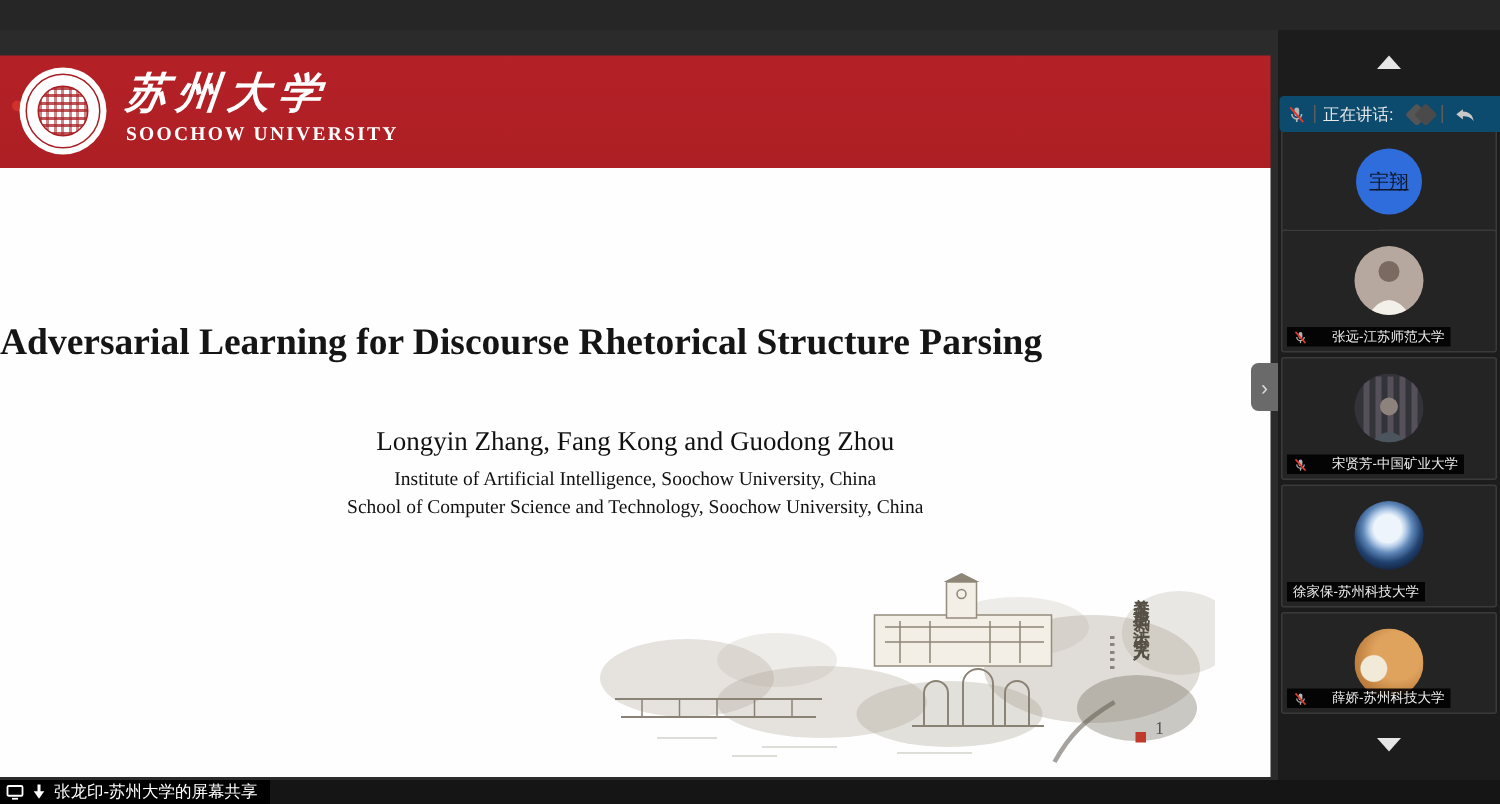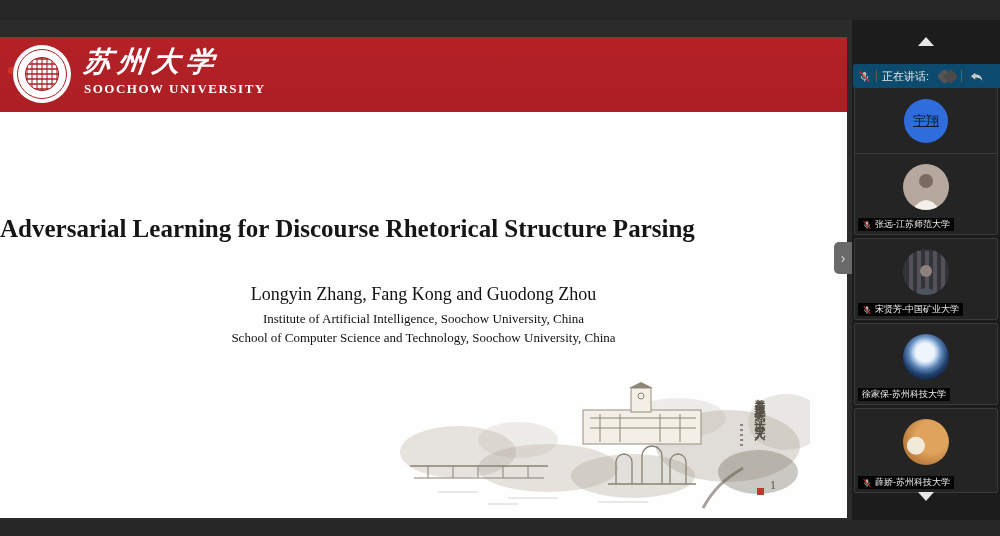--- a/index.html
+++ b/index.html
@@ -76,33 +76,33 @@
   .diamond { width:11px; height:11px; border-radius:2px; transform:rotate(45deg); }
   .d1 { background:#555; } .d2 { background:#4a4a4a; margin-left:-5px; }
   .reply-ic { width:15px; height:15px; margin-left:2px; cursor:pointer; }
 
   .tile { position:absolute; left:2px; width:144px; background:#242424; border:1px solid #3a3a3a;
           border-radius:2px; cursor:pointer; }
   .t1 { top:50px; height:100px; padding-top:22px; }
   .t2 { top:133px; height:82px; }
   .t3 { top:218px; height:82px; }
   .t4 { top:303px; height:82px; }
-  .t5 { top:388px; height:85px;text-align:center; }
+  .t5 { top:388px; height:68px;text-align:center; }
   .avatar { position:absolute; left:50%; transform:translateX(-50%); border-radius:50%;
             width:46px; height:46px; top:10px; overflow:hidden; }
   .t1 .avatar { width:44px; height:44px; top:28px; background:#2e6ddb; color:#0f172a;
                 display:flex; align-items:center; justify-content:center; font-size:13px;text-decoration:underline; }
   .av-moon { background:radial-gradient(circle at 48% 40%, #eef4fb 0 25%, #b9d0ea 33%,
              #5f87b8 45%, #20406e 62%, #101c33 82%, #0b1426 100%); }
   .av-dog { background:
              radial-gradient(circle at 28% 58%, #f2ead9 0 20%, rgba(242,234,217,0) 22%),
              radial-gradient(circle at 62% 40%, #e0a35e 0 40%, #c08040 68%, #a96f33 100%); }
   .av-person { background:#b6a89e; } .av-books { background:#33333a; }
   .name-tag { position:absolute; left:3px; bottom:3px; background:rgba(0,0,0,.88); color:#eee;
-              font-size:9px; line-height:13px; padding:0 4px; display:flex; align-items:center; gap:3px;
+              font-size:9px; line-height:13px; padding:0 4px; display:flex; align-items:center; gap:16px;
               max-width:134px; white-space:nowrap; }
   .mic-s { width:10px; height:10px; flex:0 0 auto; }
 
   
   .bottombar { position:absolute; left:0; top:520px; width:1000px; height:16px; background:#151515; }
   .share-pill { position:absolute; left:0; top:0; height:16px; background:#000; color:#fff;
                 font-size:11px; line-height:16px; padding:0 8px 0 4px; display:flex;
                 align-items:center; gap:4px; }
   .pill-ic { width:12px; height:12px; }
 </style>
@@ -282,14 +282,27 @@
           <line x1="12" y1="17" x2="12" y2="21" stroke="#b5b5b5" stroke-width="2"></line>
           <line x1="4" y1="3" x2="20" y2="21" stroke="#e0392f" stroke-width="2.5"></line>
         </svg>
         <span>薛娇-苏州科技大学</span>
       </div>
     </div>
 
     <div class="tri tri-down"></div>
   </div>
 
+  <div class="bottombar">
+    <div class="share-pill">
+      <svg class="pill-ic" viewBox="0 0 24 24">
+        <rect x="2" y="4" width="20" height="13" rx="1.5" fill="none" stroke="#fff" stroke-width="2.4"></rect>
+        <line x1="8" y1="21" x2="16" y2="21" stroke="#fff" stroke-width="2.4"></line>
+      </svg>
+      <svg class="pill-ic" viewBox="0 0 24 24">
+        <rect x="10" y="2" width="4" height="10" fill="#fff"></rect>
+        <path d="M5 11 h14 l-7 10 Z" fill="#fff"></path>
+      </svg>
+      <span>张龙印-苏州大学的屏幕共享</span>
+    </div>
+  </div>
 
 </div>
 
 </body></html>

